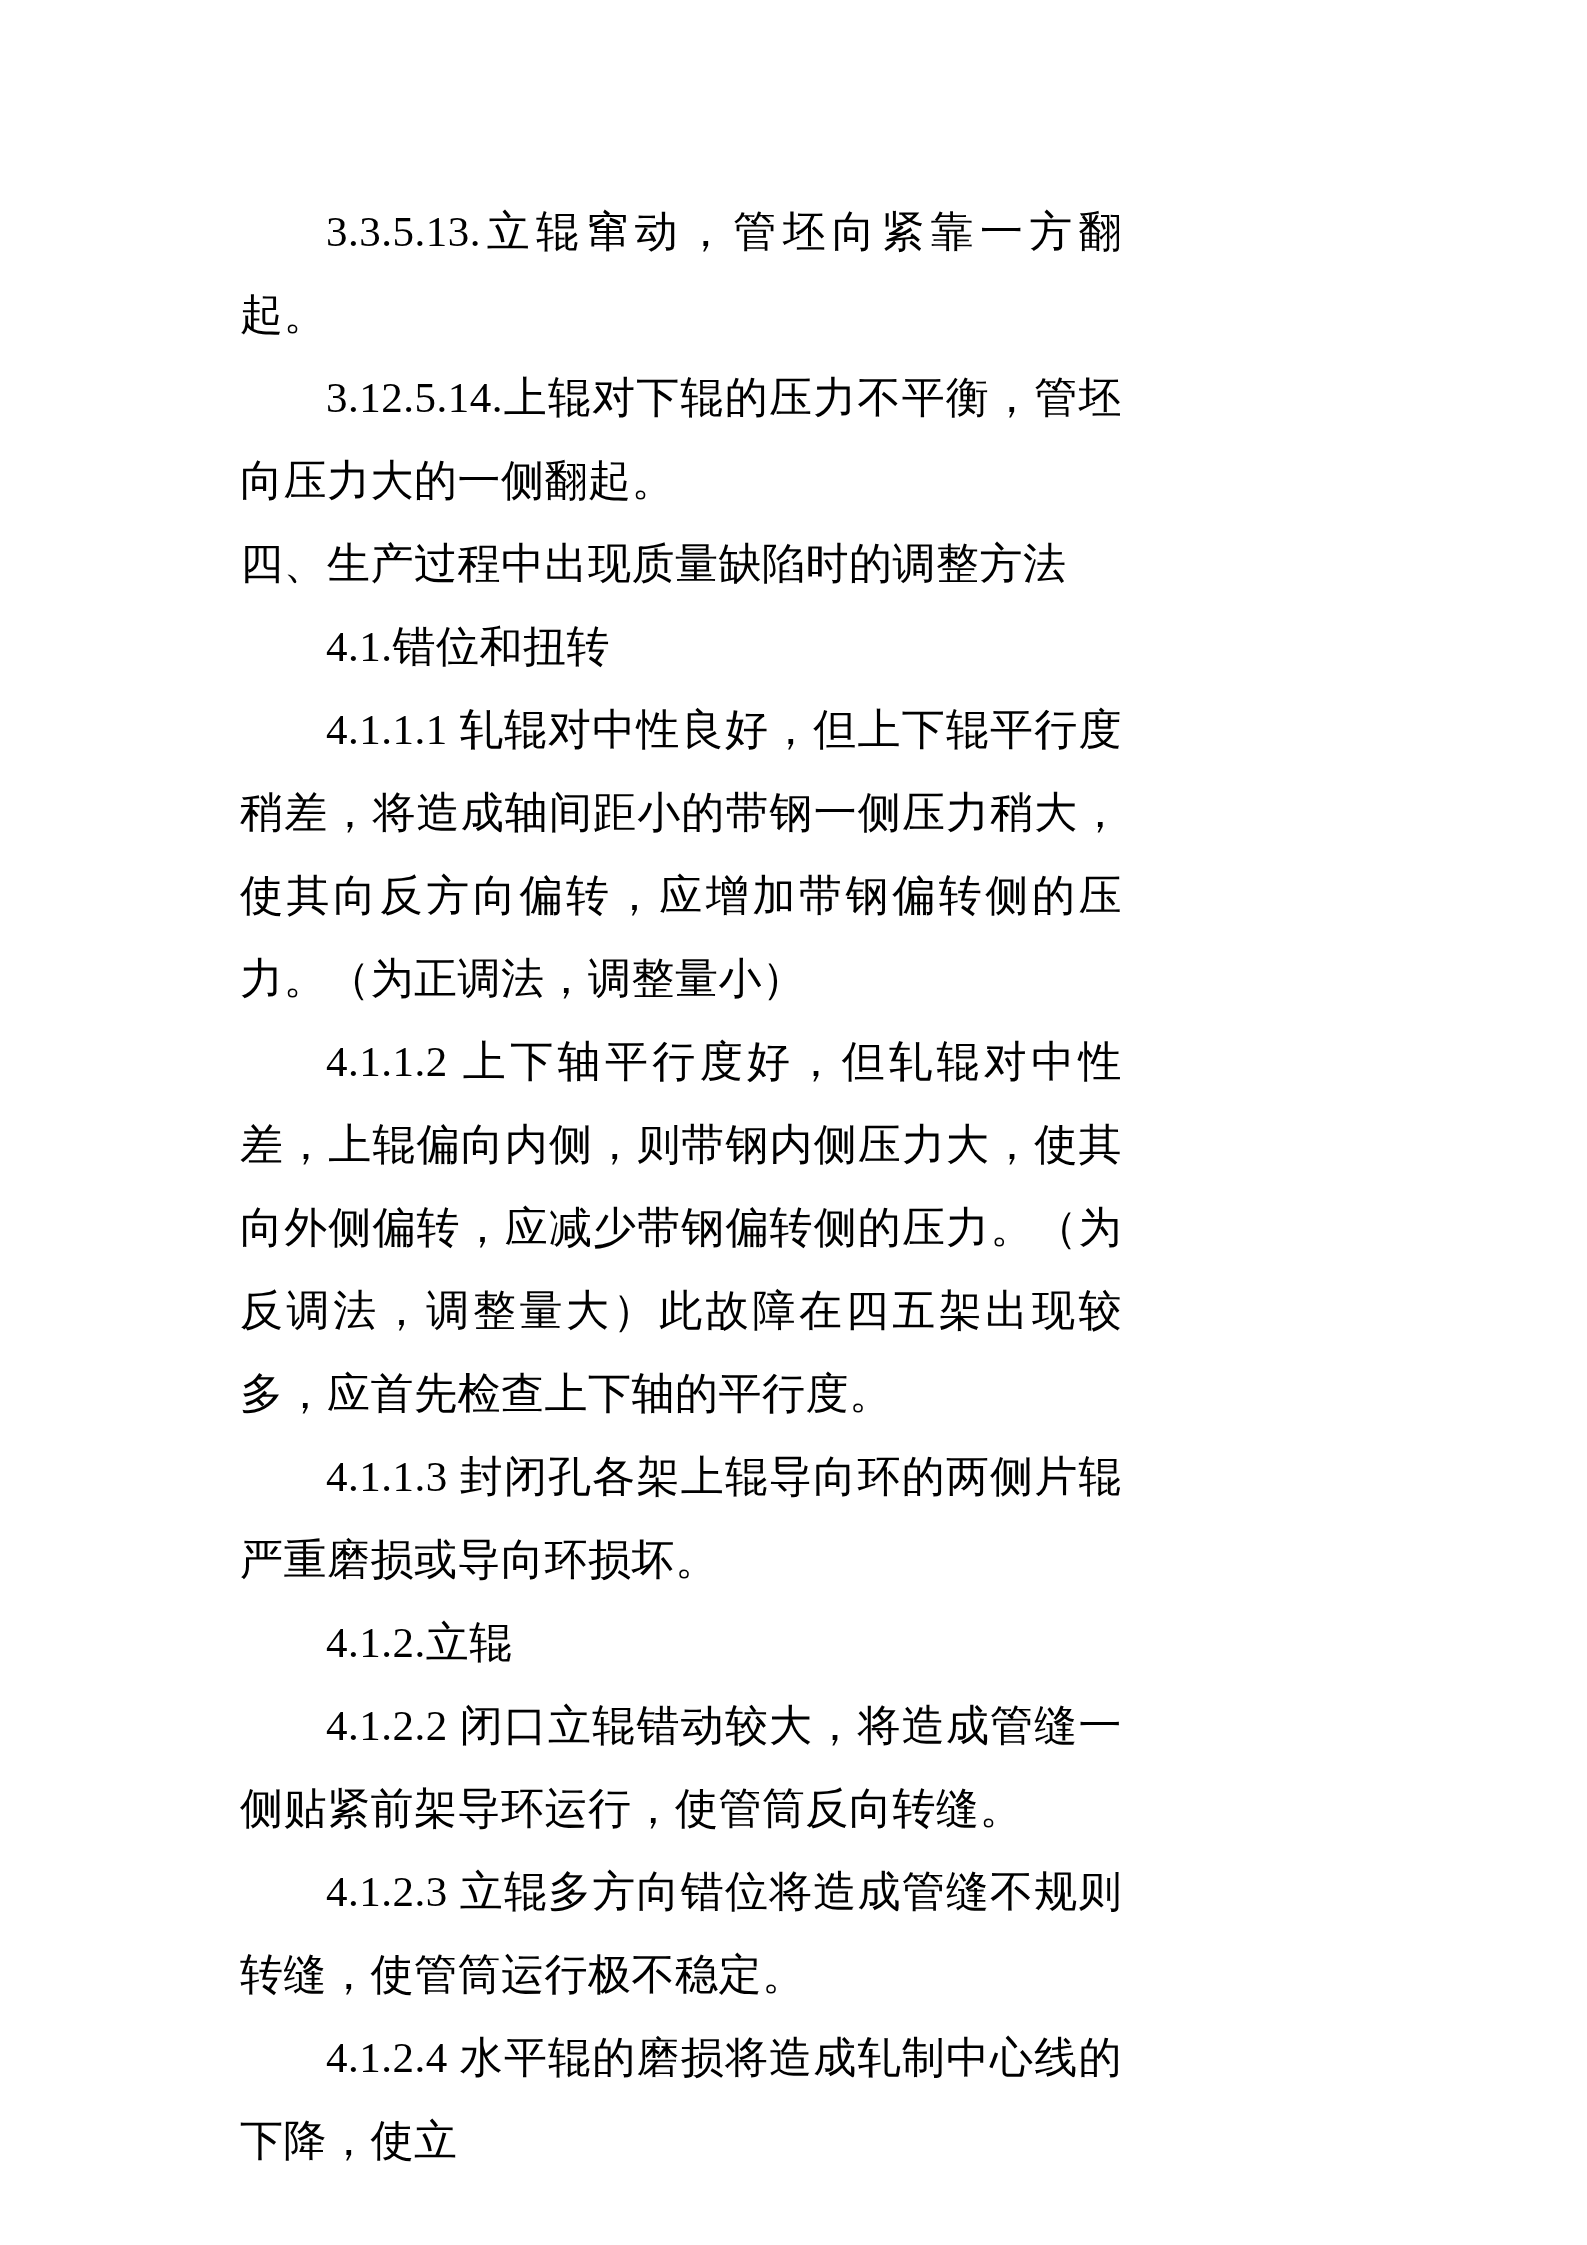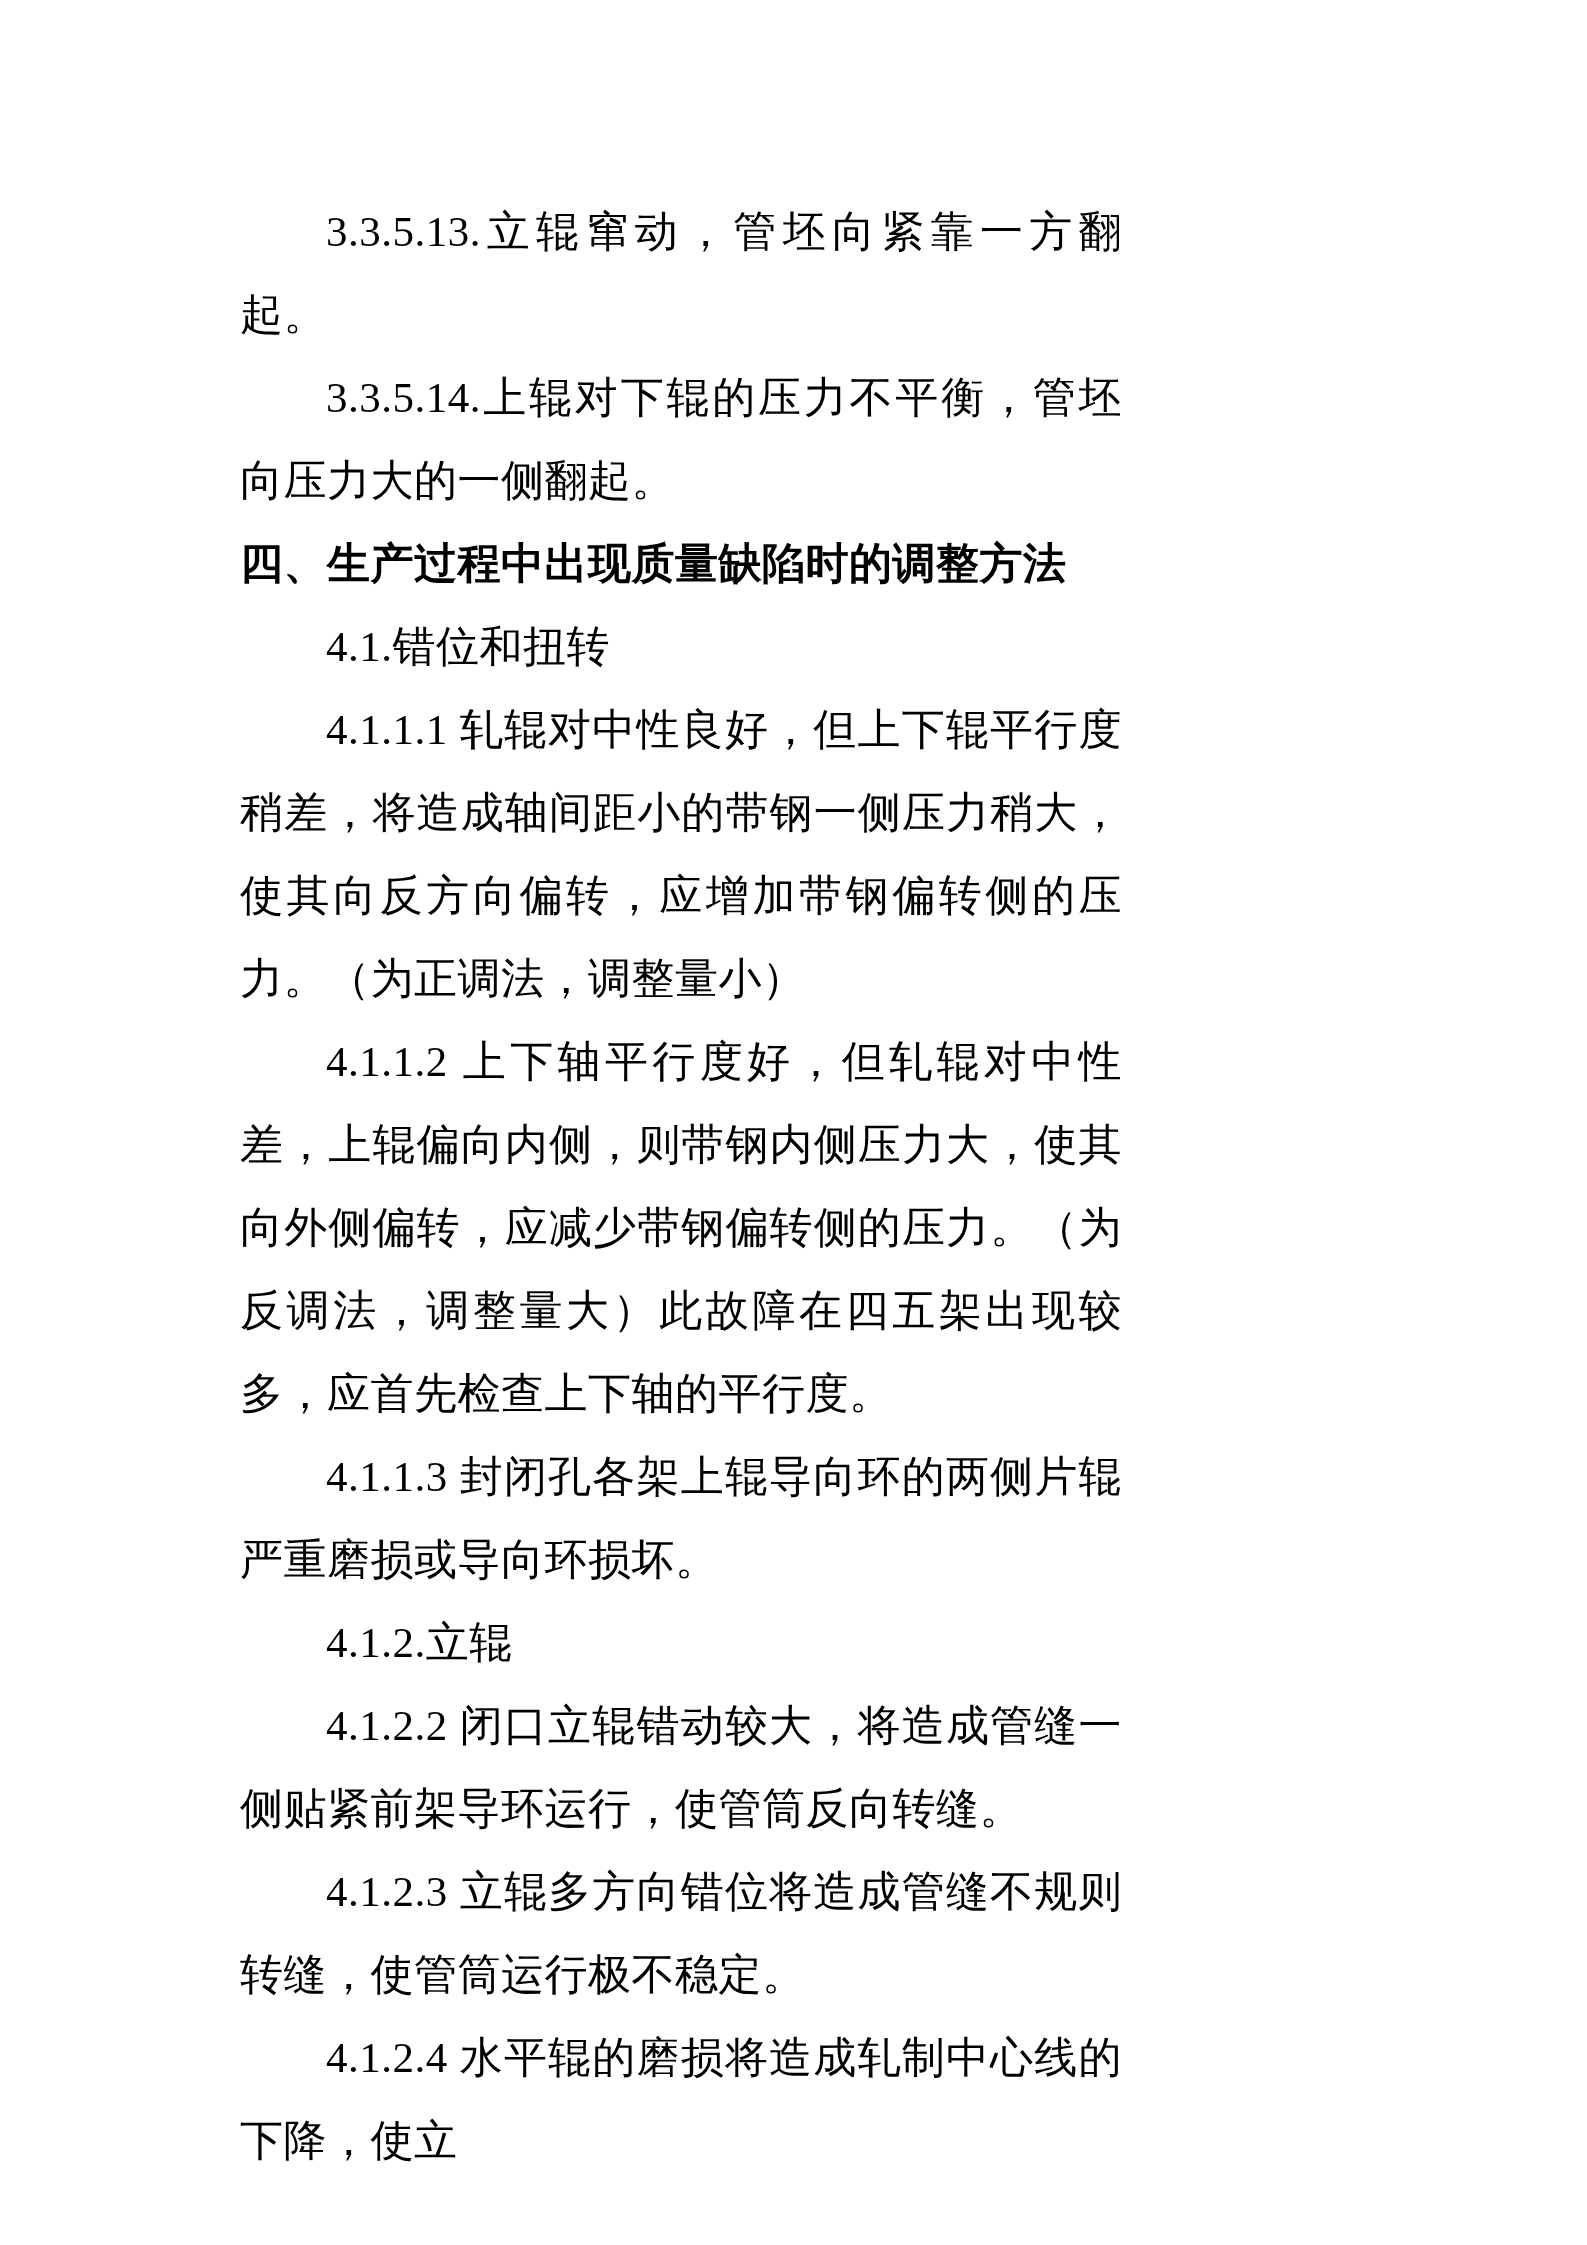--- a/index.html
+++ b/index.html
@@ -25,31 +25,31 @@
     line-height: 83px;
     text-align: justify;
     text-justify: inter-character;
     letter-spacing: 0.5px;
     word-break: break-all;
   }
   .body-text p.indent {
     text-indent: 86px;
   }
   .body-text p.heading {
-    font-weight: bold;
+    font-weight: normal;
     text-indent: 0;
   }
 </style>
 </head>
 <body>
 
 <div class="page">
   <div class="body-text">
     <p class="indent">3.3.5.13.立辊窜动，管坯向紧靠一方翻起。</p>
-    <p class="indent">3.3.5.14.上辊对下辊的压力不平衡，管坯向压力大的一侧翻起。</p>
+    <p class="indent">3.12.5.14.上辊对下辊的压力不平衡，管坯向压力大的一侧翻起。</p>
     <p class="heading">四、生产过程中出现质量缺陷时的调整方法</p>
     <p class="indent">4.1.错位和扭转</p>
     <p class="indent">4.1.1.1 轧辊对中性良好，但上下辊平行度稍差，将造成轴间距小的带钢一侧压力稍大，使其向反方向偏转，应增加带钢偏转侧的压力。（为正调法，调整量小）</p>
     <p class="indent">4.1.1.2 上下轴平行度好，但轧辊对中性差，上辊偏向内侧，则带钢内侧压力大，使其向外侧偏转，应减少带钢偏转侧的压力。（为反调法，调整量大）此故障在四五架出现较多，应首先检查上下轴的平行度。</p>
     <p class="indent">4.1.1.3 封闭孔各架上辊导向环的两侧片辊严重磨损或导向环损坏。</p>
     <p class="indent">4.1.2.立辊</p>
     <p class="indent">4.1.2.2 闭口立辊错动较大，将造成管缝一侧贴紧前架导环运行，使管筒反向转缝。</p>
     <p class="indent">4.1.2.3 立辊多方向错位将造成管缝不规则转缝，使管筒运行极不稳定。</p>
     <p class="indent">4.1.2.4 水平辊的磨损将造成轧制中心线的下降，使立</p>
   </div>

